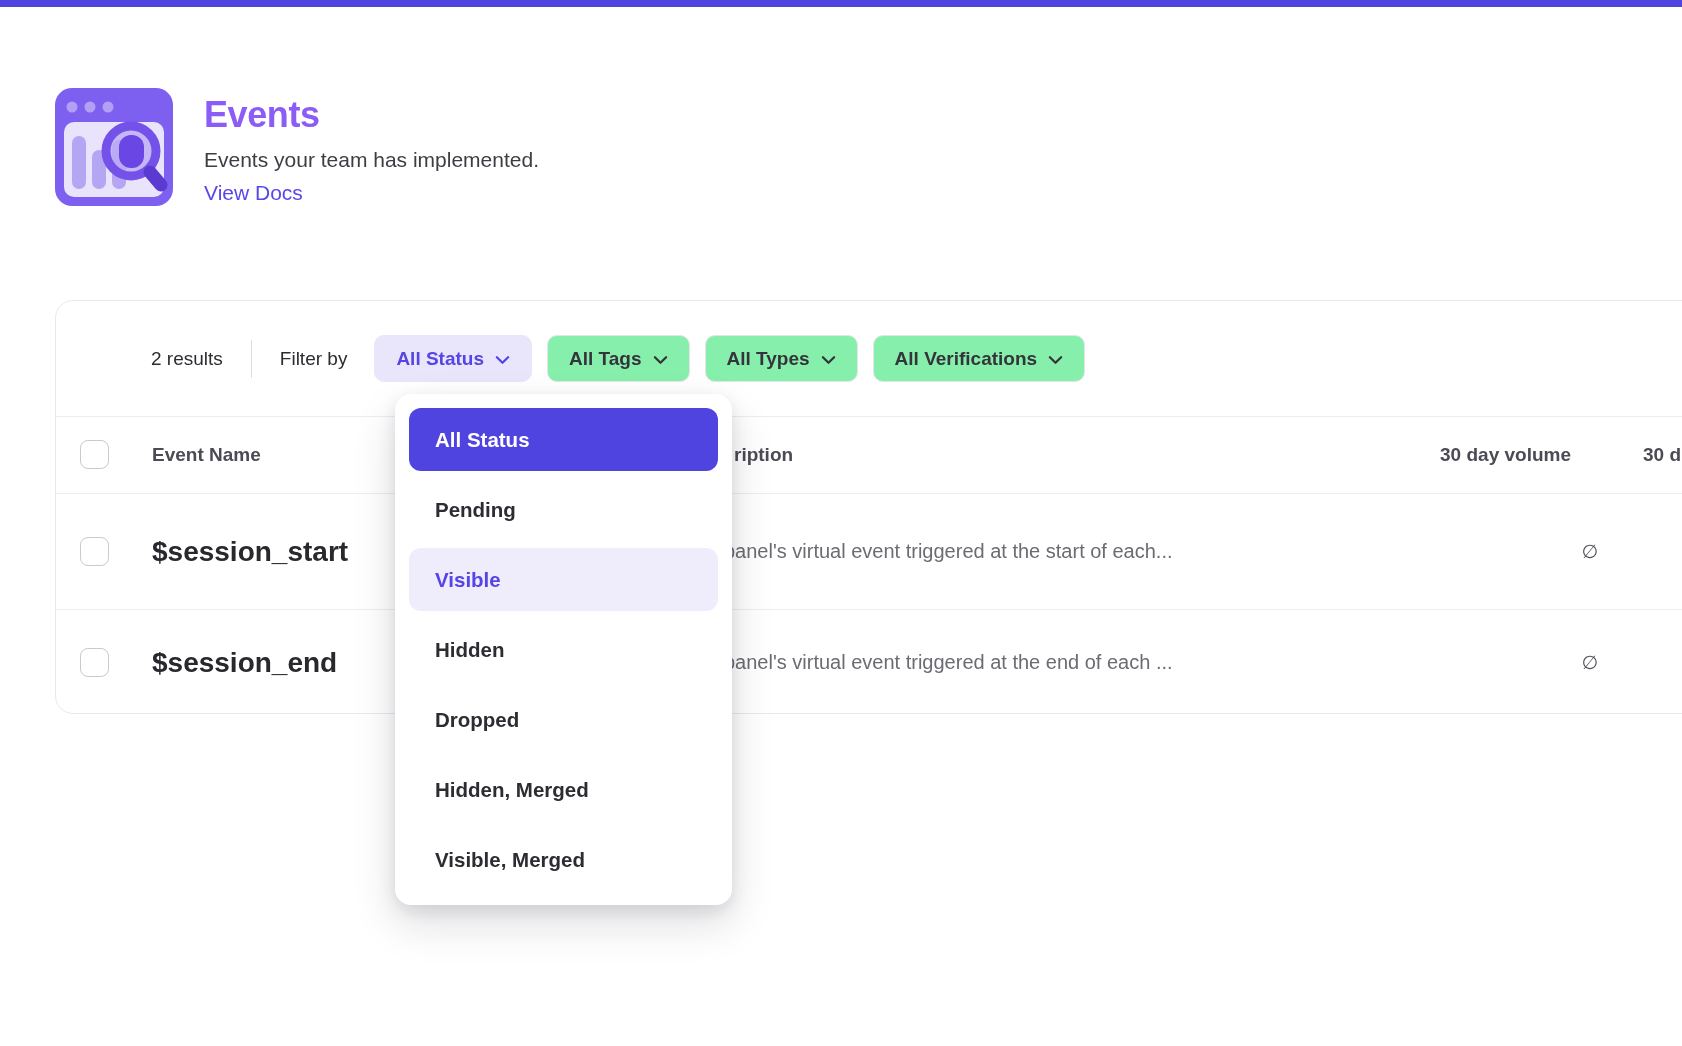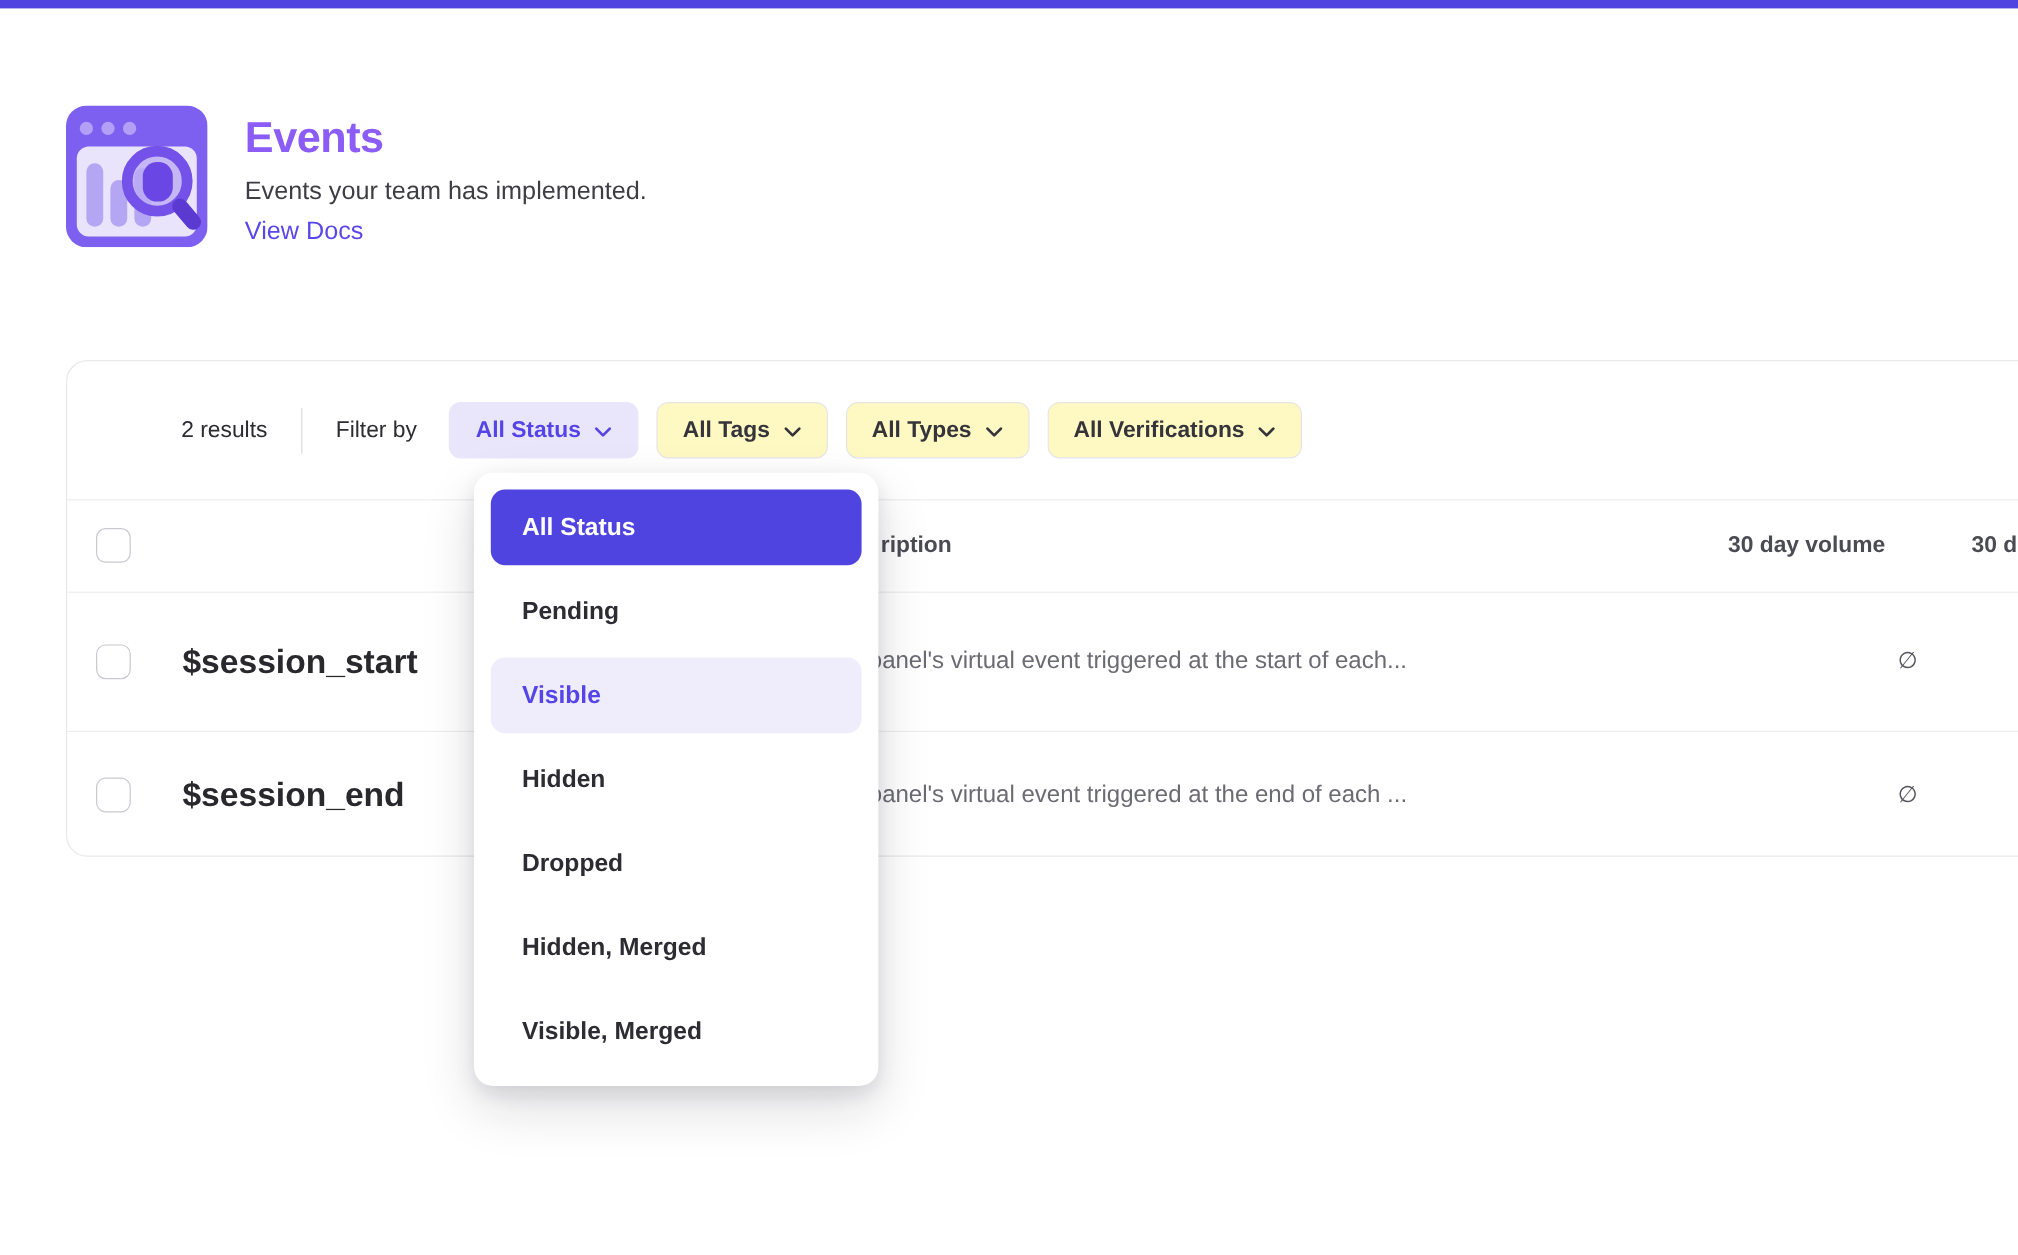--- a/index.html
+++ b/index.html
@@ -19,21 +19,21 @@
   
   .card { position:absolute; left:55px; top:300px; right:-30px; height:414px; background:#fff;
           border:1px solid #e9e9ec; border-radius:18px; }
 
   .filterbar { position:absolute; left:0; top:0; right:0; height:116px; display:flex;
                align-items:center; padding-left:95px; border-bottom:1px solid #ededf0; }
   .results { font-size:19px; font-weight:500; color:#2c2c31; }
   .vdiv { width:1px; height:38px; background:#dcdce1; margin:0 28px; }
   .filterby { font-size:19px; color:#2c2c31; margin-right:27px; }
   .chip { height:47px; padding:0 21px; border-radius:10px; display:flex; align-items:center;
-          gap:11px; font-size:19px; font-weight:600; background:#fef9c3; border:1px solid #e5e5e8;
+          gap:11px; font-size:19px; font-weight:600; background:#86efac; border:1px solid #e5e5e8;
           color:#34343a; cursor:pointer; margin-right:15px; }
   .chip svg { margin-top:2px; }
   .chip.active { background:#e9e6fb; border-color:#e9e6fb; color:#5544e6; }
 
   
   .thead { position:absolute; left:0; top:116px; right:0; height:76px; }
   .hcell { position:absolute; top:0; height:76px; line-height:76px; font-size:19px;
            font-weight:600; color:#4b4b54; white-space:nowrap; }
   .trow { position:absolute; left:0; right:0; border-top:1px solid #ededf0; cursor:pointer; }
   .row1 { top:192px; height:116px; }
@@ -112,20 +112,21 @@
     <div class="chip default">
       <span>All Verifications</span>
       <svg width="15" height="10" viewBox="0 0 16 10">
           <path d="M2 2l6 6 6-6" fill="none" stroke="currentColor" stroke-width="2.4" stroke-linecap="round" stroke-linejoin="round"></path>
         </svg>
     </div>
   </div>
 
   <div class="thead">
     <span class="checkbox"></span>
+    <span class="hcell" style="left:96px;">Event Name</span>
     <span class="hcell" style="left:678px;">ription</span>
     <span class="hcell" style="left:1100px; width:415px; text-align:right;">30 day volume</span>
     <span class="hcell" style="left:1587px;">30 d</span>
   </div>
 
   <div class="trow row1">
     <span class="checkbox"></span>
     <span class="cell-name">$session_start</span>
     <span class="cell-desc">panel's virtual event triggered at the start of each...</span>
     <span class="cell-vol">∅</span>

